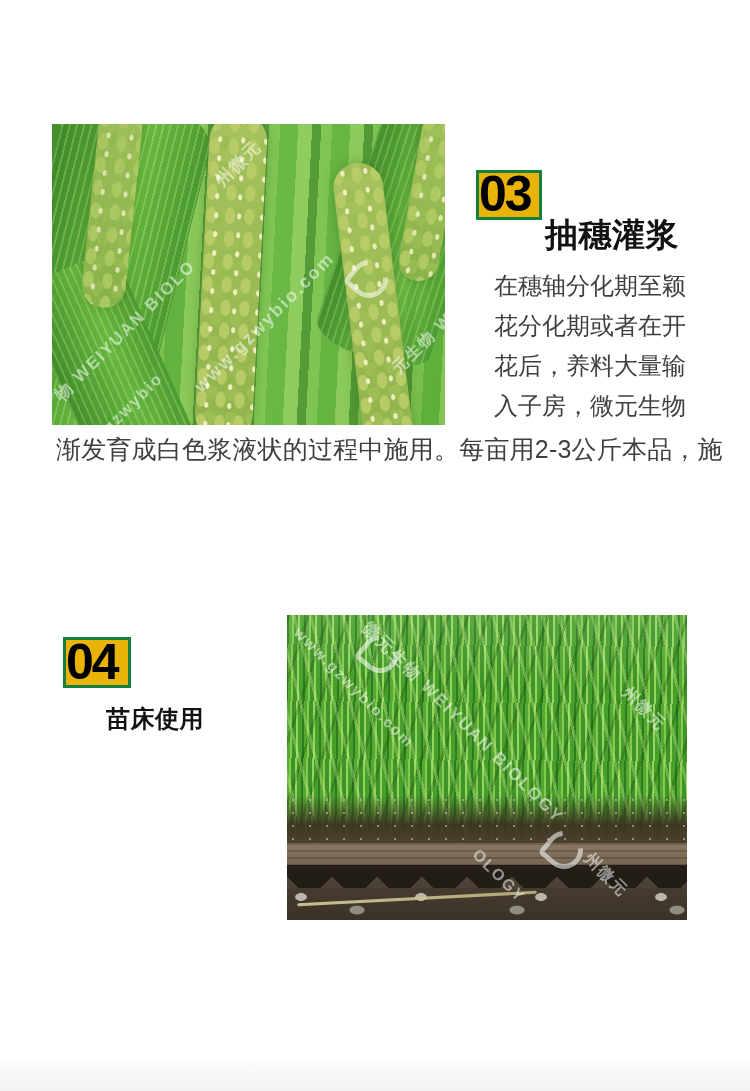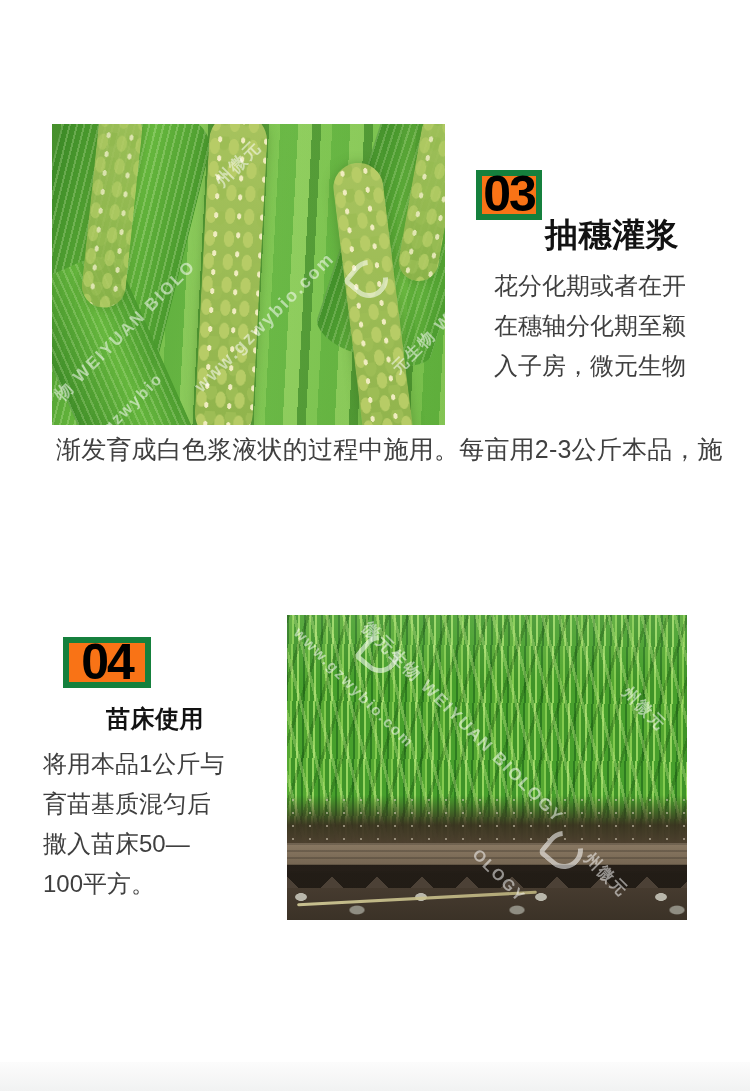--- a/index.html
+++ b/index.html
@@ -3,30 +3,30 @@
 <meta charset="utf-8">
 <style>
   html,body{margin:0;padding:0;background:#ffffff;}
   .page{
     position:relative;width:750px;height:1091px;margin:0 auto;
     background:#ffffff;overflow:hidden;
     font-family:"Liberation Sans","DejaVu Sans",sans-serif;
   }
   
   .num-box{
-    position:absolute;border:6px solid #15803d;background:#f97316;
-    display:flex;align-items:center;justify-content:center;
+    position:absolute;border:3px solid #15803d;background:#eab308;
+    display:flex;align-items:center;
     box-sizing:border-box;
   }
   .num-box .num{
     font-size:50px;font-weight:700;color:#000;letter-spacing:-2px;
     line-height:1;transform:translateY(-1px);
   }
   #badge-03{left:476px;top:170px;width:66px;height:50px;}
-  #badge-04{left:63px;top:637px;width:88px;height:51px;}
+  #badge-04{left:63px;top:637px;width:68px;height:51px;}
   
   .sec-title{
     position:absolute;font-size:33px;font-weight:700;color:#121212;
     line-height:1;white-space:nowrap;letter-spacing:0.5px;
   }
   #title-03{left:545px;top:218px;}
   #title-04{left:106px;top:707px;font-size:24px;}
   
   .body-col{
     position:absolute;color:#3f3f3f;font-size:24px;line-height:40px;
@@ -159,41 +159,36 @@
     <div class="wm-swirl" style="left:298px;top:136px;"></div>
   </div>
 
   <div class="num-box" id="badge-03">
     <span class="num">03</span>
   </div>
 
   <div class="sec-title" id="title-03">抽穗灌浆</div>
 
   <div class="body-col" id="col-03">
+    <div>在穗轴分化期至颖</div>
     <div>花分化期或者在开</div>
-    <div>在穗轴分化期至颖</div>
+    <div>花后，养料大量输</div>
     <div>入子房，微元生物</div>
   </div>
 
   <div class="body-full">
     <div>渐发育成白色浆液状的过程中施用。每亩用2-3公斤本品，施</div>
   </div>
 
   <div class="num-box" id="badge-04">
     <span class="num">04</span>
   </div>
 
   <div class="sec-title" id="title-04">苗床使用</div>
 
-  <div class="body-col" id="col-04">
-    <div>将用本品1公斤与</div>
-    <div>育苗基质混匀后</div>
-    <div>撒入苗床50—</div>
-    <div>100平方。</div>
-  </div>
 
   <div class="photo" id="photo-bottom">
     <div class="stems"></div>
     <div class="leaf-overlay"></div>
     <div class="soil-top"></div>
     <div class="tray-band"></div>
     <div class="notches"></div>
     <div class="soil-bottom"></div>
     <div class="straw"></div>
     <span class="wm down" style="left:38px;top:96px;font-size:17px;">微元生物 WEIYUAN BIOLOGY</span>

